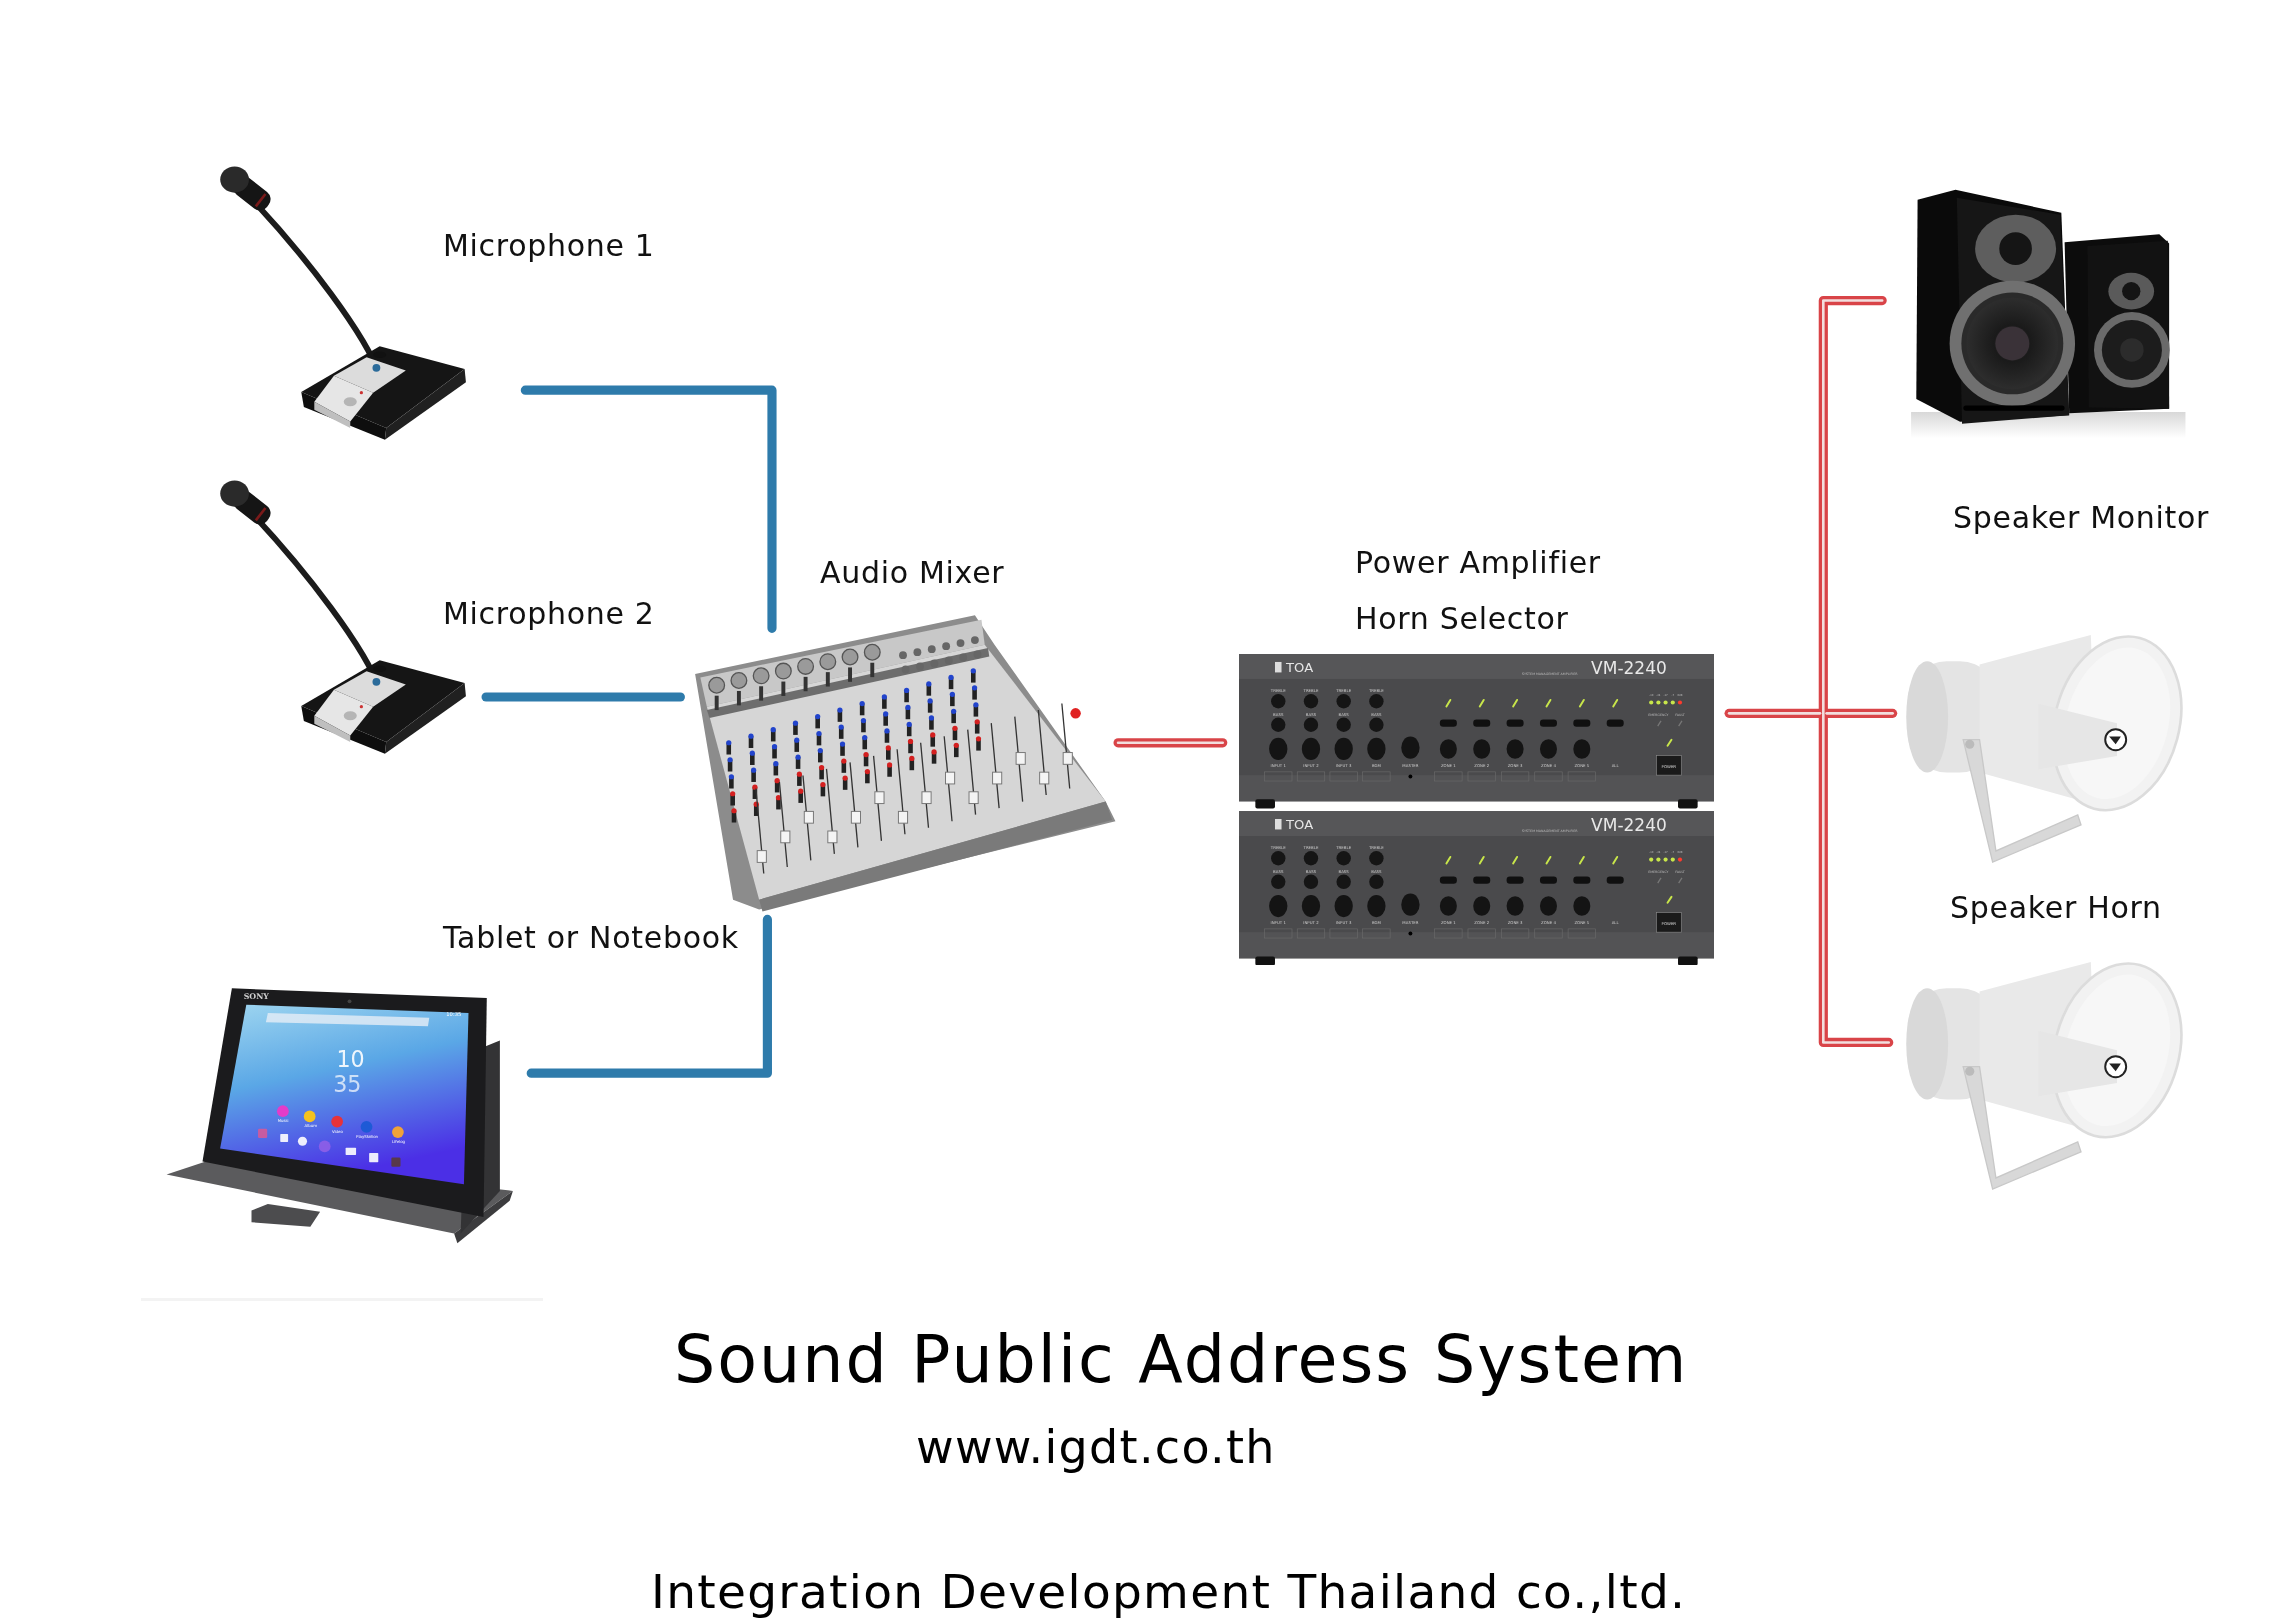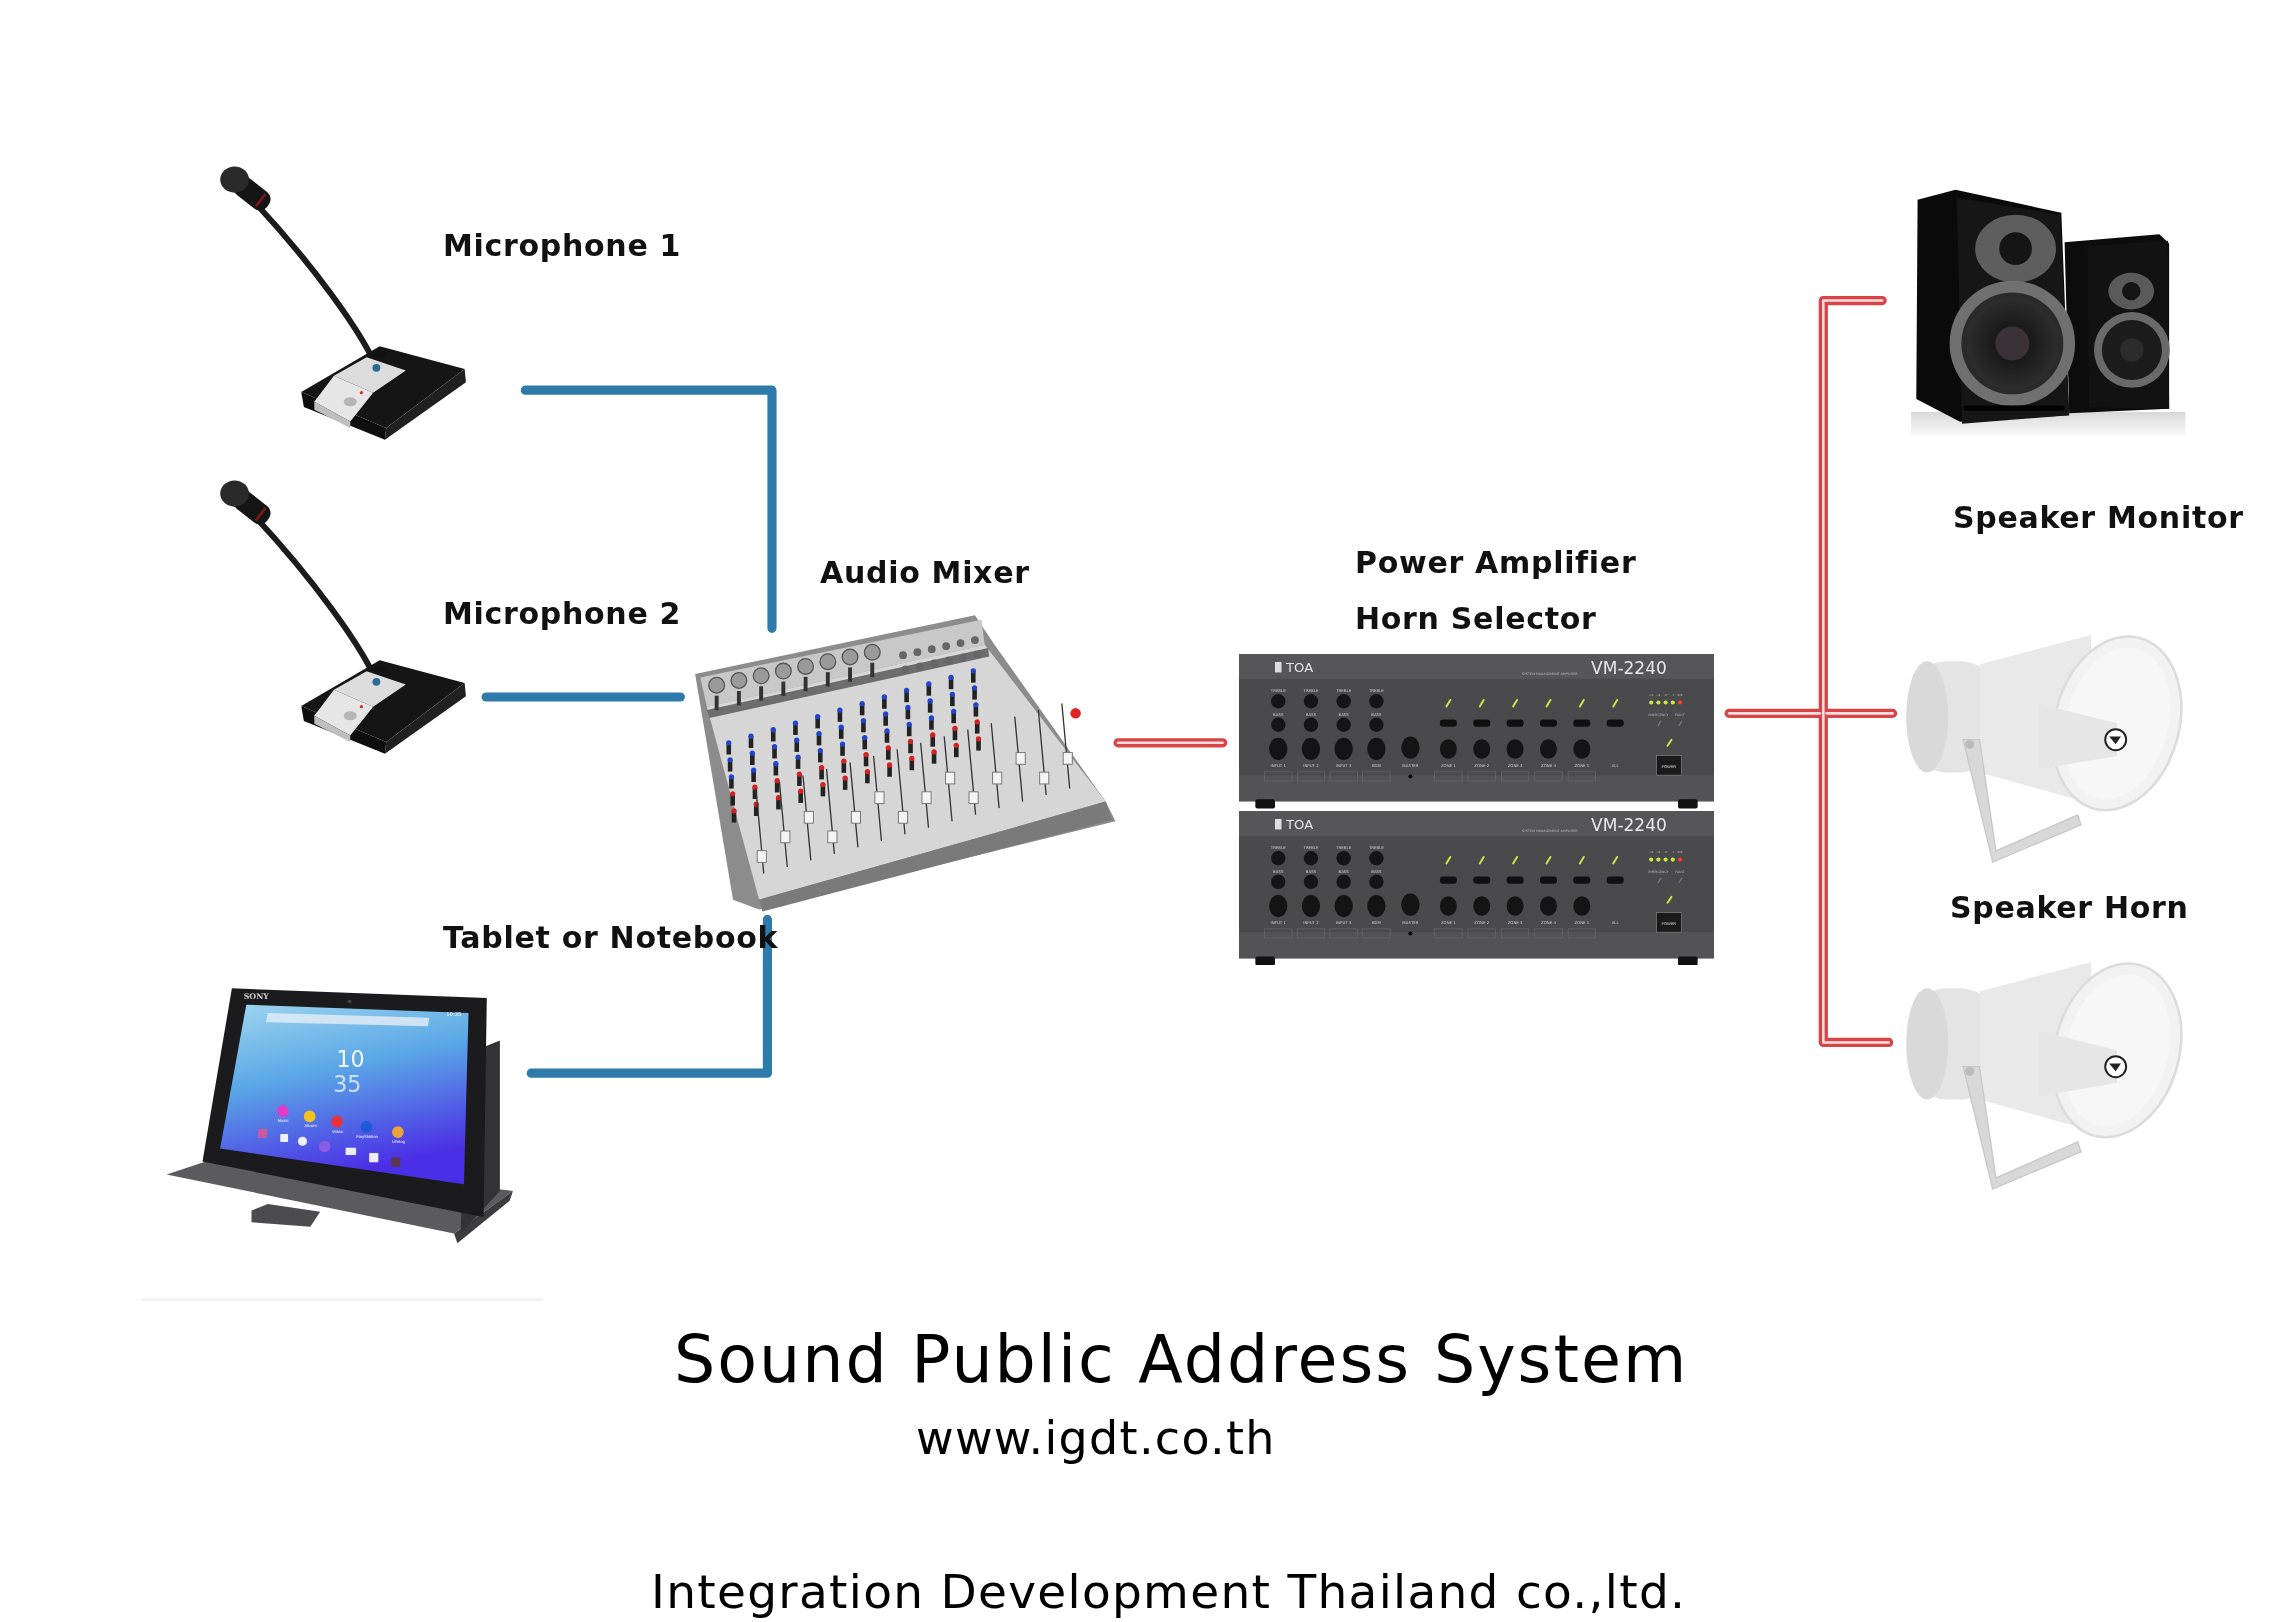--- a/index.html
+++ b/index.html
@@ -1,20 +1,20 @@
 <!DOCTYPE html>
 <html style="font-size:10.5px"><head>
 <meta charset="utf-8">
 <style>
   html, body { margin:0; padding:0; background:#ffffff; }
   body { width:2295px; height:1623px; position:relative; overflow:hidden;
          font-family:"DejaVu Sans", "Liberation Sans", sans-serif; color:#111; }
-  .label { position:absolute; font-size:30px; line-height:1; white-space:nowrap; color:#111; letter-spacing:0.7px;font-weight:bold; }
+  .label { position:absolute; font-size:30px; line-height:1; white-space:nowrap; color:#111; letter-spacing:0.7px; }
   .title { position:absolute; font-size:65px; line-height:1; white-space:nowrap; color:#000; letter-spacing:2px; }
-  .url { position:absolute; font-size:46px; line-height:1; white-space:nowrap; color:#000; letter-spacing:1.3px; }
+  .url { position:absolute; font-size:46px; line-height:1; white-space:nowrap; color:#000; letter-spacing:1.3px;margin-top:9px; }
   .company { position:absolute; font-size:47px; line-height:1; white-space:nowrap; color:#000; letter-spacing:1.3px;margin-top:30px; }
   svg.wires { position:absolute; left:0; top:0; width:2295px; height:1623px; }
   .device { position:absolute; }
   .divider { position:absolute; left:141px; top:1298px; width:402px; height:2.6px; background:#f3f3f3; }
 </style>
 </head>
 <body>
 
 <svg class="wires" viewBox="0 0 3508 2480">
   <g id="blue-wires" fill="none" stroke-linecap="round" stroke-linejoin="round" stroke-width="14" stroke="#2e7bab">

